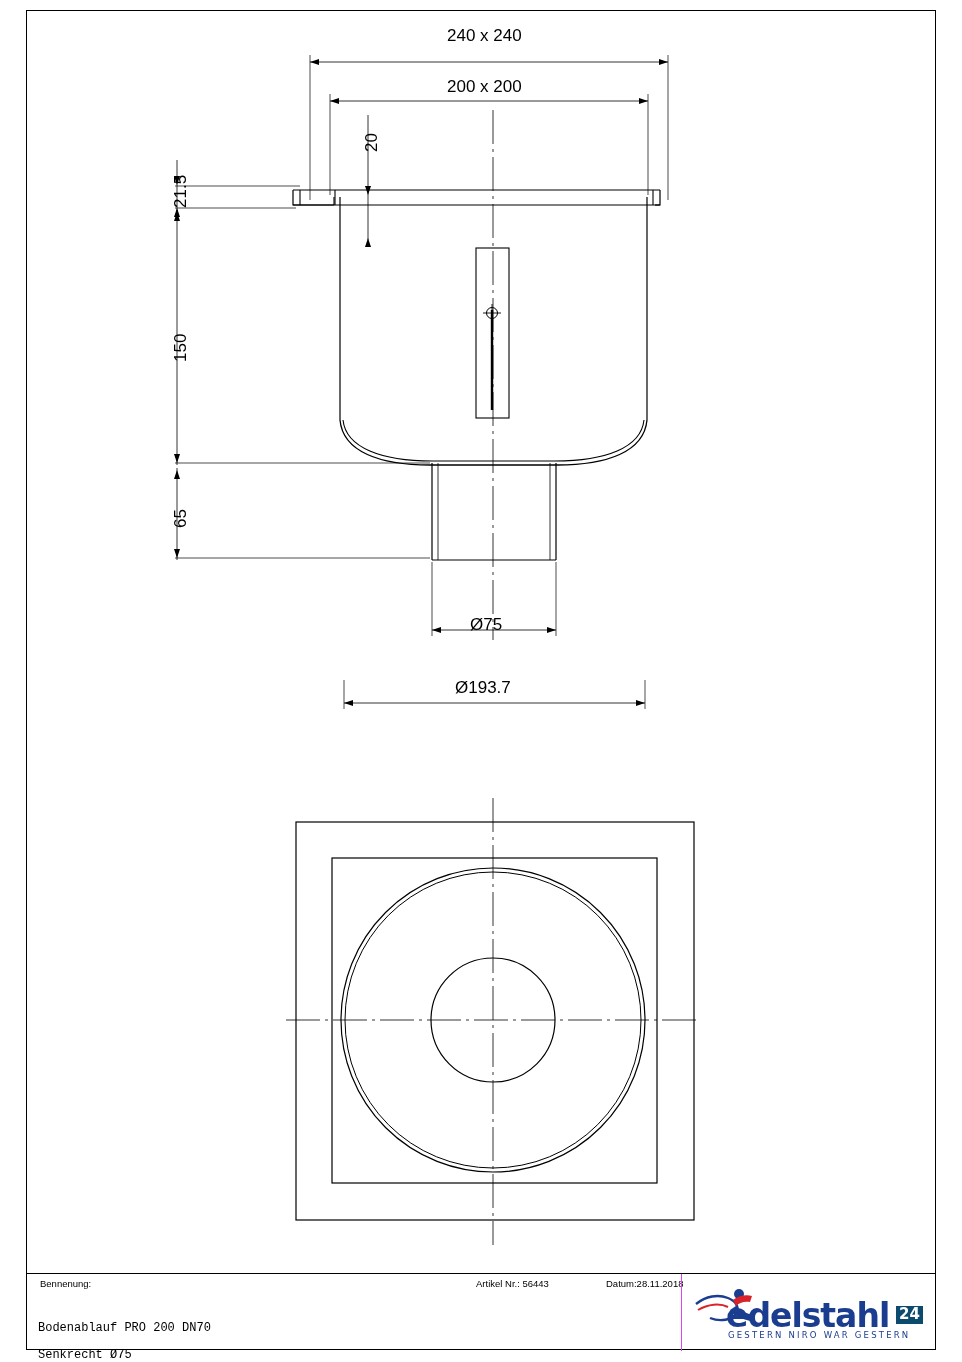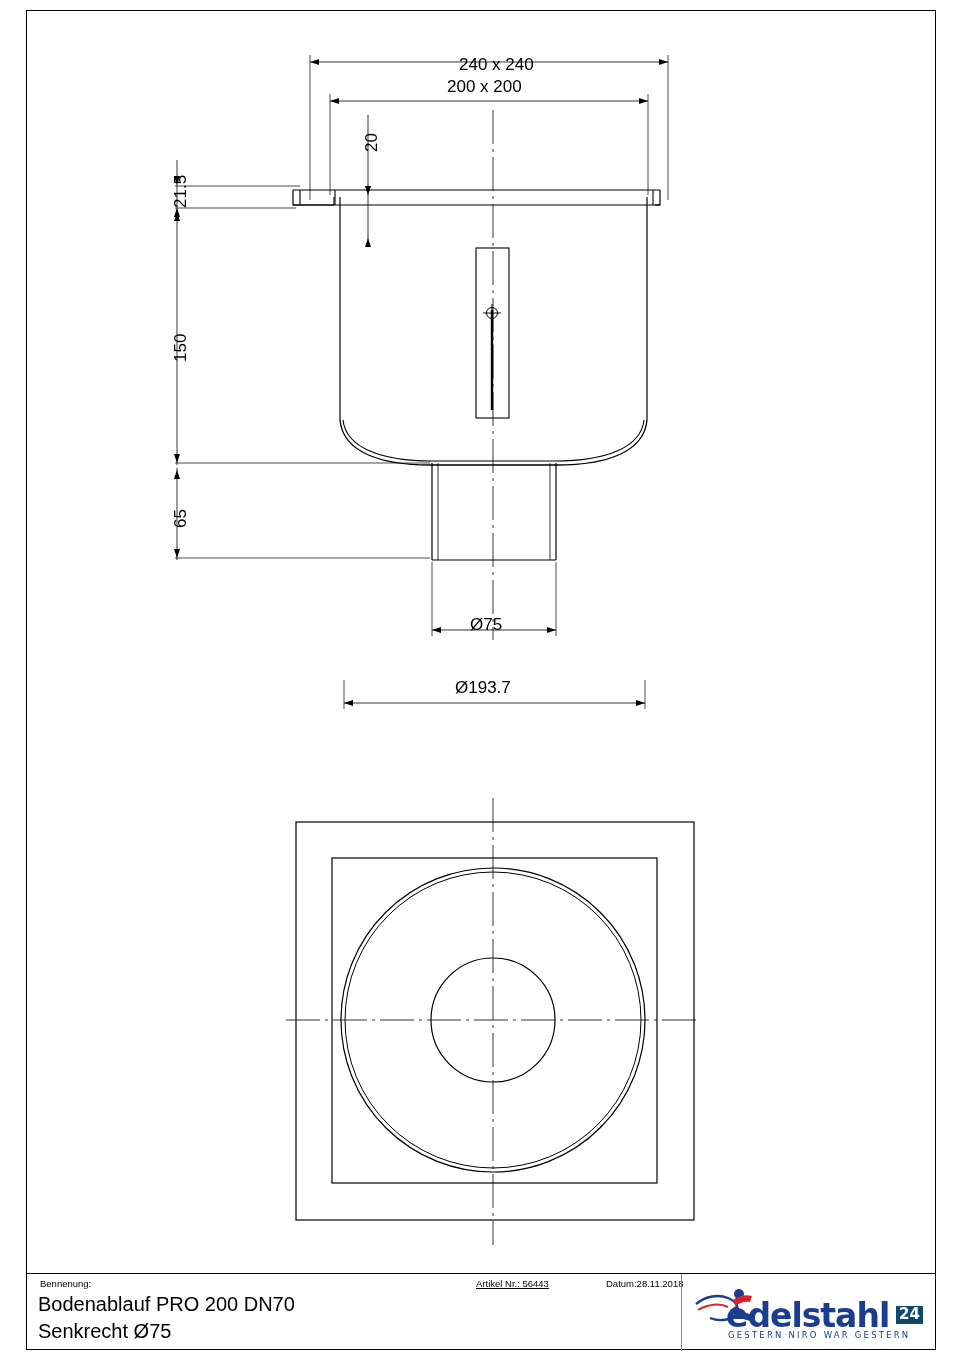--- a/index.html
+++ b/index.html
@@ -57,24 +57,25 @@
   }
   .tb-label {
     position: absolute;
     font-size: 9.5px;
     color: #000;
     font-family: "Liberation Sans", sans-serif;
     white-space: nowrap;
   }
   .tb-title {
     position: absolute;
-    font-size: 20px;
+    font-size: 12px;
     color: #000;
-    font-family: Liberation Sans, sans-serif;
+    font-family: Liberation Mono, monospace;
     white-space: nowrap;
+    margin-top: 28px;
   }
   .logo-box {
     position: absolute;
     left: 655px;
     top: 0px;
     width: 255px;
     height: 77px;
     box-sizing: border-box;
     border-left: 1px solid #d946ef;
     overflow: hidden;
@@ -214,32 +215,32 @@
       <rect x="332" y="858" width="325" height="325" stroke-width="1.2"></rect>
       <circle cx="493" cy="1020" r="152" stroke-width="1.2"></circle>
       <circle cx="493" cy="1020" r="148" stroke-width="1"></circle>
       <circle cx="493" cy="1020" r="62" stroke-width="1.2"></circle>
 
       <path d="M493,798 L493,1245" stroke-width="0.8" stroke-dasharray="34,5,3,5"></path>
       <path d="M286,1020 L700,1020" stroke-width="0.8" stroke-dasharray="34,5,3,5"></path>
     </g>
   </svg>
 
-  <div class="dimtxt s17" style="left:447px; top:55px;margin-left:12px;">240 x 240</div>
+  <div class="dimtxt s17" style="left:447px; top:26px;">240 x 240</div>
   <div class="dimtxt s17" style="left:447px; top:77px;">200 x 200</div>
   <div class="dimtxt s17 rot" style="left:362px; top:152px;">20</div>
   <div class="dimtxt s17 rot" style="left:171px; top:208px;">21.5</div>
   <div class="dimtxt s17 rot" style="left:171px; top:362px;">150</div>
   <div class="dimtxt s17 rot" style="left:171px; top:528px;">65</div>
   <div class="dimtxt s17" style="left:470px; top:615px;">Ø75</div>
   <div class="dimtxt s17" style="left:455px; top:678px;">Ø193.7</div>
 
   <div class="titleblock">
     <div class="tb-label" style="left:14px; top:4px;">Bennenung:</div>
-    <div class="tb-label" style="left:450px; top:4px;text-decoration:underline;">Artikel Nr.: 56443</div>
+    <div class="tb-label" style="left:450px; top:4px;">Artikel Nr.: 56443</div>
     <div class="tb-label" style="left:580px; top:4px;">Datum:28.11.2018</div>
 
     <div class="tb-title" style="left:12px; top:19px;">Bodenablauf PRO 200 DN70</div>
     <div class="tb-title" style="left:12px; top:46px;">Senkrecht Ø75</div>
 
     <div class="logo-box">
       <div class="logo-inner">
         <svg class="logo-swoosh" viewBox="0 0 70 48">
           <path d="M4,22 C14,14 26,12 36,16 C44,19 48,26 44,32 C40,38 28,40 18,36" fill="none" stroke="#1b3d8f" stroke-width="2.4"></path>
           <path d="M6,28 C16,22 28,21 36,25" fill="none" stroke="#d8232a" stroke-width="2"></path>

